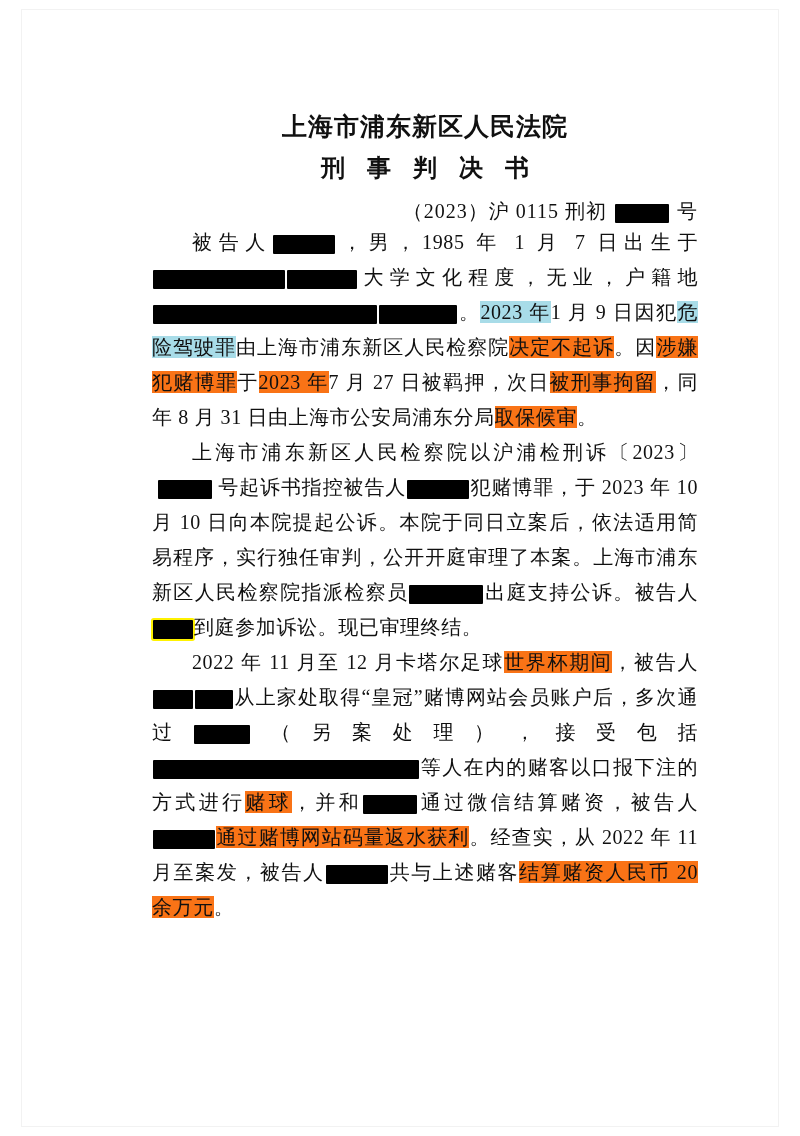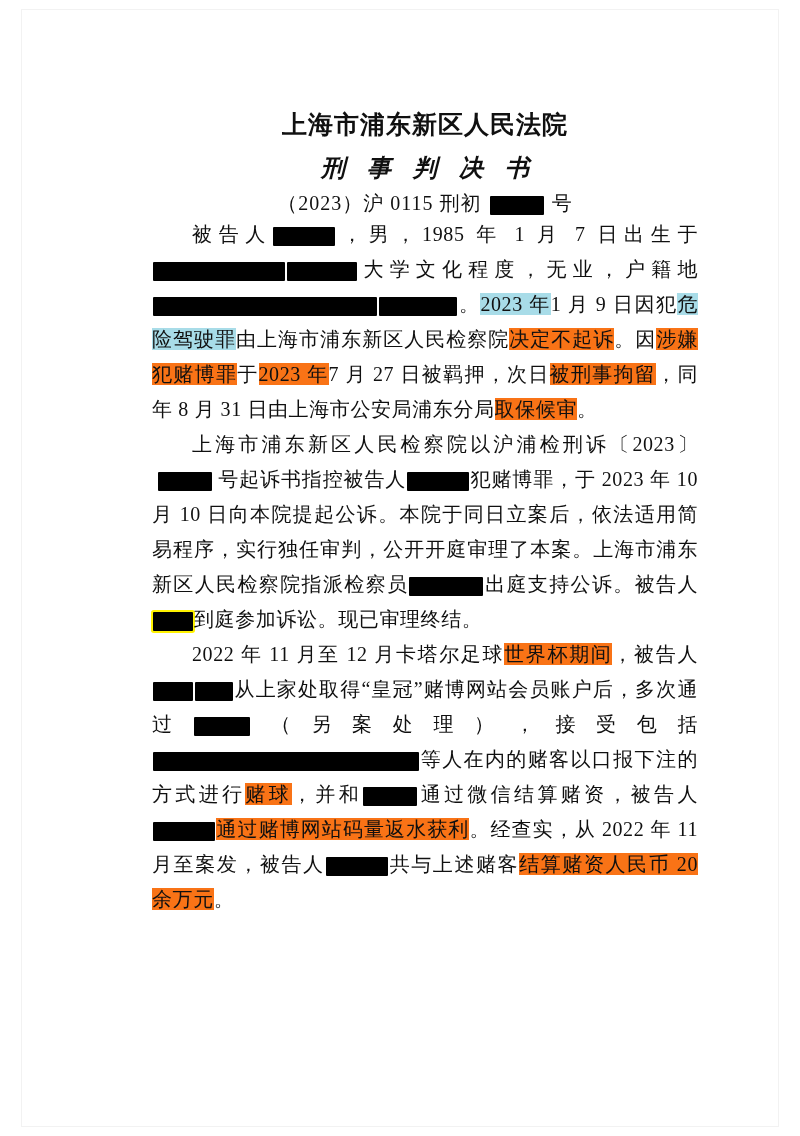--- a/index.html
+++ b/index.html
@@ -34,37 +34,35 @@
     top: 100px;
     width: 546px;
   }
   .title-main {
     text-align: center;
     font-size: 25px;
     font-weight: bold;
     letter-spacing: 1px;
     color: #101010;
     line-height: 1.35;
-    font-family: Liberation Mono, monospace;
   }
   .title-sub {
     text-align: center;
     font-size: 24px;
     font-weight: bold;
     letter-spacing: 8px;
     color: #101010;
     margin-top: 8px;
     text-indent: 8px;
-    font-style: italic;
   }
   .case-no {
-    text-align: center;
+    text-align: right;
     font-size: 20px;
     color: #101010;
-    margin-top: 6px;
+    margin-top: 14px;
     letter-spacing: 1px;
   }
   p.para {
     font-size: 20px;
     line-height: 35px;
     color: #101010;
     margin: 0;
     text-align: justify;
     text-justify: inter-ideograph;
     letter-spacing: 0.6px;

